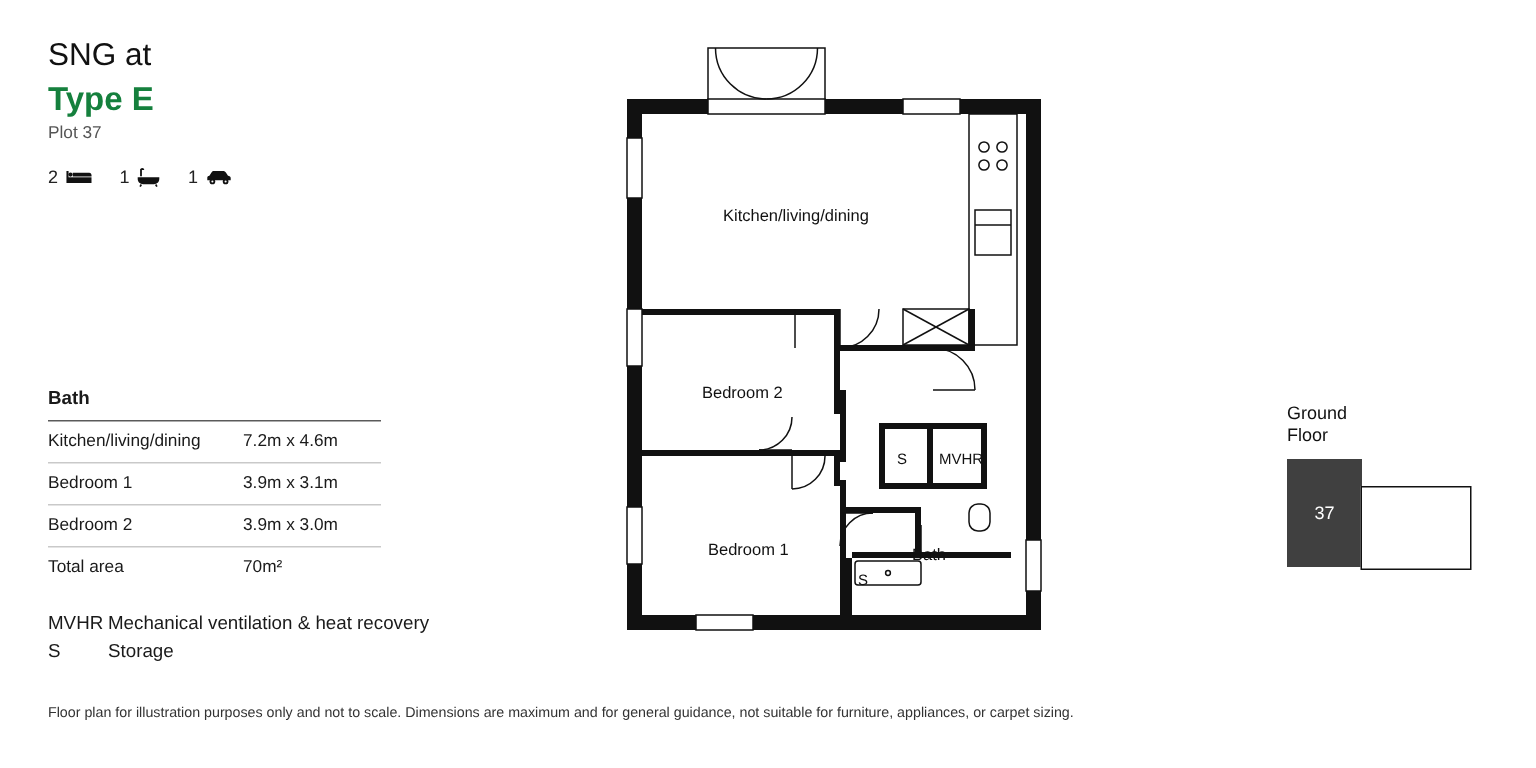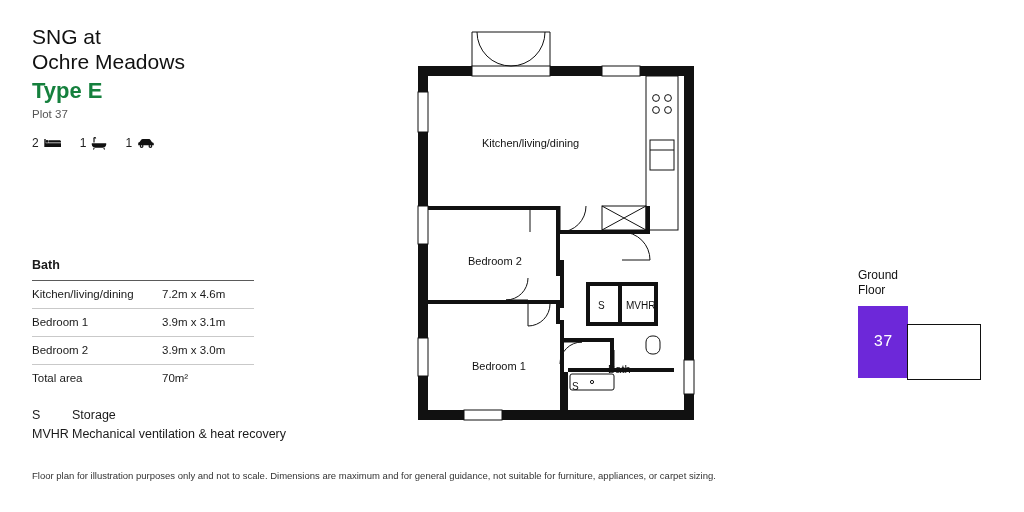--- a/index.html
+++ b/index.html
@@ -137,43 +137,41 @@
     color: #111;
     margin-bottom: 8px;
   }
   .kp-blocks {
     display: flex;
     align-items: flex-start;
   }
   .kp-filled {
     width: 50px;
     height: 72px;
-    background: #6d28d9;
+    background: #404040;
     color: #fff;
-    font-size: 16px;
+    font-size: 12px;
     display: flex;
     align-items: center;
     justify-content: center;
-    font-family: Liberation Mono, monospace;
   }
   .kp-empty {
     width: 72px;
     height: 54px;
     border: 1.2px solid #111;
     background: #fff;
     margin-top: 18px;
     margin-left: -1px;
   }
 </style>
 </head>
 <body>
 
 <div class="left-panel">
   <div class="title-line">SNG at</div>
-  <div class="title-line">Ochre Meadows</div>
   <div class="type-line">Type E</div>
   <div class="plot">Plot 37</div>
 
   <div class="icon-row">
     <div class="grp">
       <span>2</span>
       <span>
         <svg width="18" height="12" viewBox="0 0 18 12">
           <path d="M1 2 L1 10" stroke="#111" stroke-width="1.4" fill="none"></path>
           <path d="M1 6.2 L17 6.2 L17 10 L1 10 Z" fill="#111"></path>
@@ -227,24 +225,24 @@
     <div class="c2">3.9m x 3.0m</div>
   </div>
   <div class="row total">
     <div class="c1">Total area</div>
     <div class="c2">70m²</div>
   </div>
 </div>
 
 <div class="legend">
   <div>
+    <span class="key">MVHR</span><span>Mechanical ventilation &amp; heat recovery</span>
+  </div>
+  <div>
     <span class="key">S</span><span>Storage</span>
-  </div>
-  <div>
-    <span class="key">MVHR</span><span>Mechanical ventilation &amp; heat recovery</span>
   </div>
 </div>
 
 <div class="disclaimer">Floor plan for illustration purposes only and not to scale. Dimensions are maximum and for general guidance, not suitable for furniture, appliances, or carpet sizing.</div>
 
 <div class="plan">
   <svg width="300" height="420" viewBox="0 0 300 420">
 
     <g>
 

